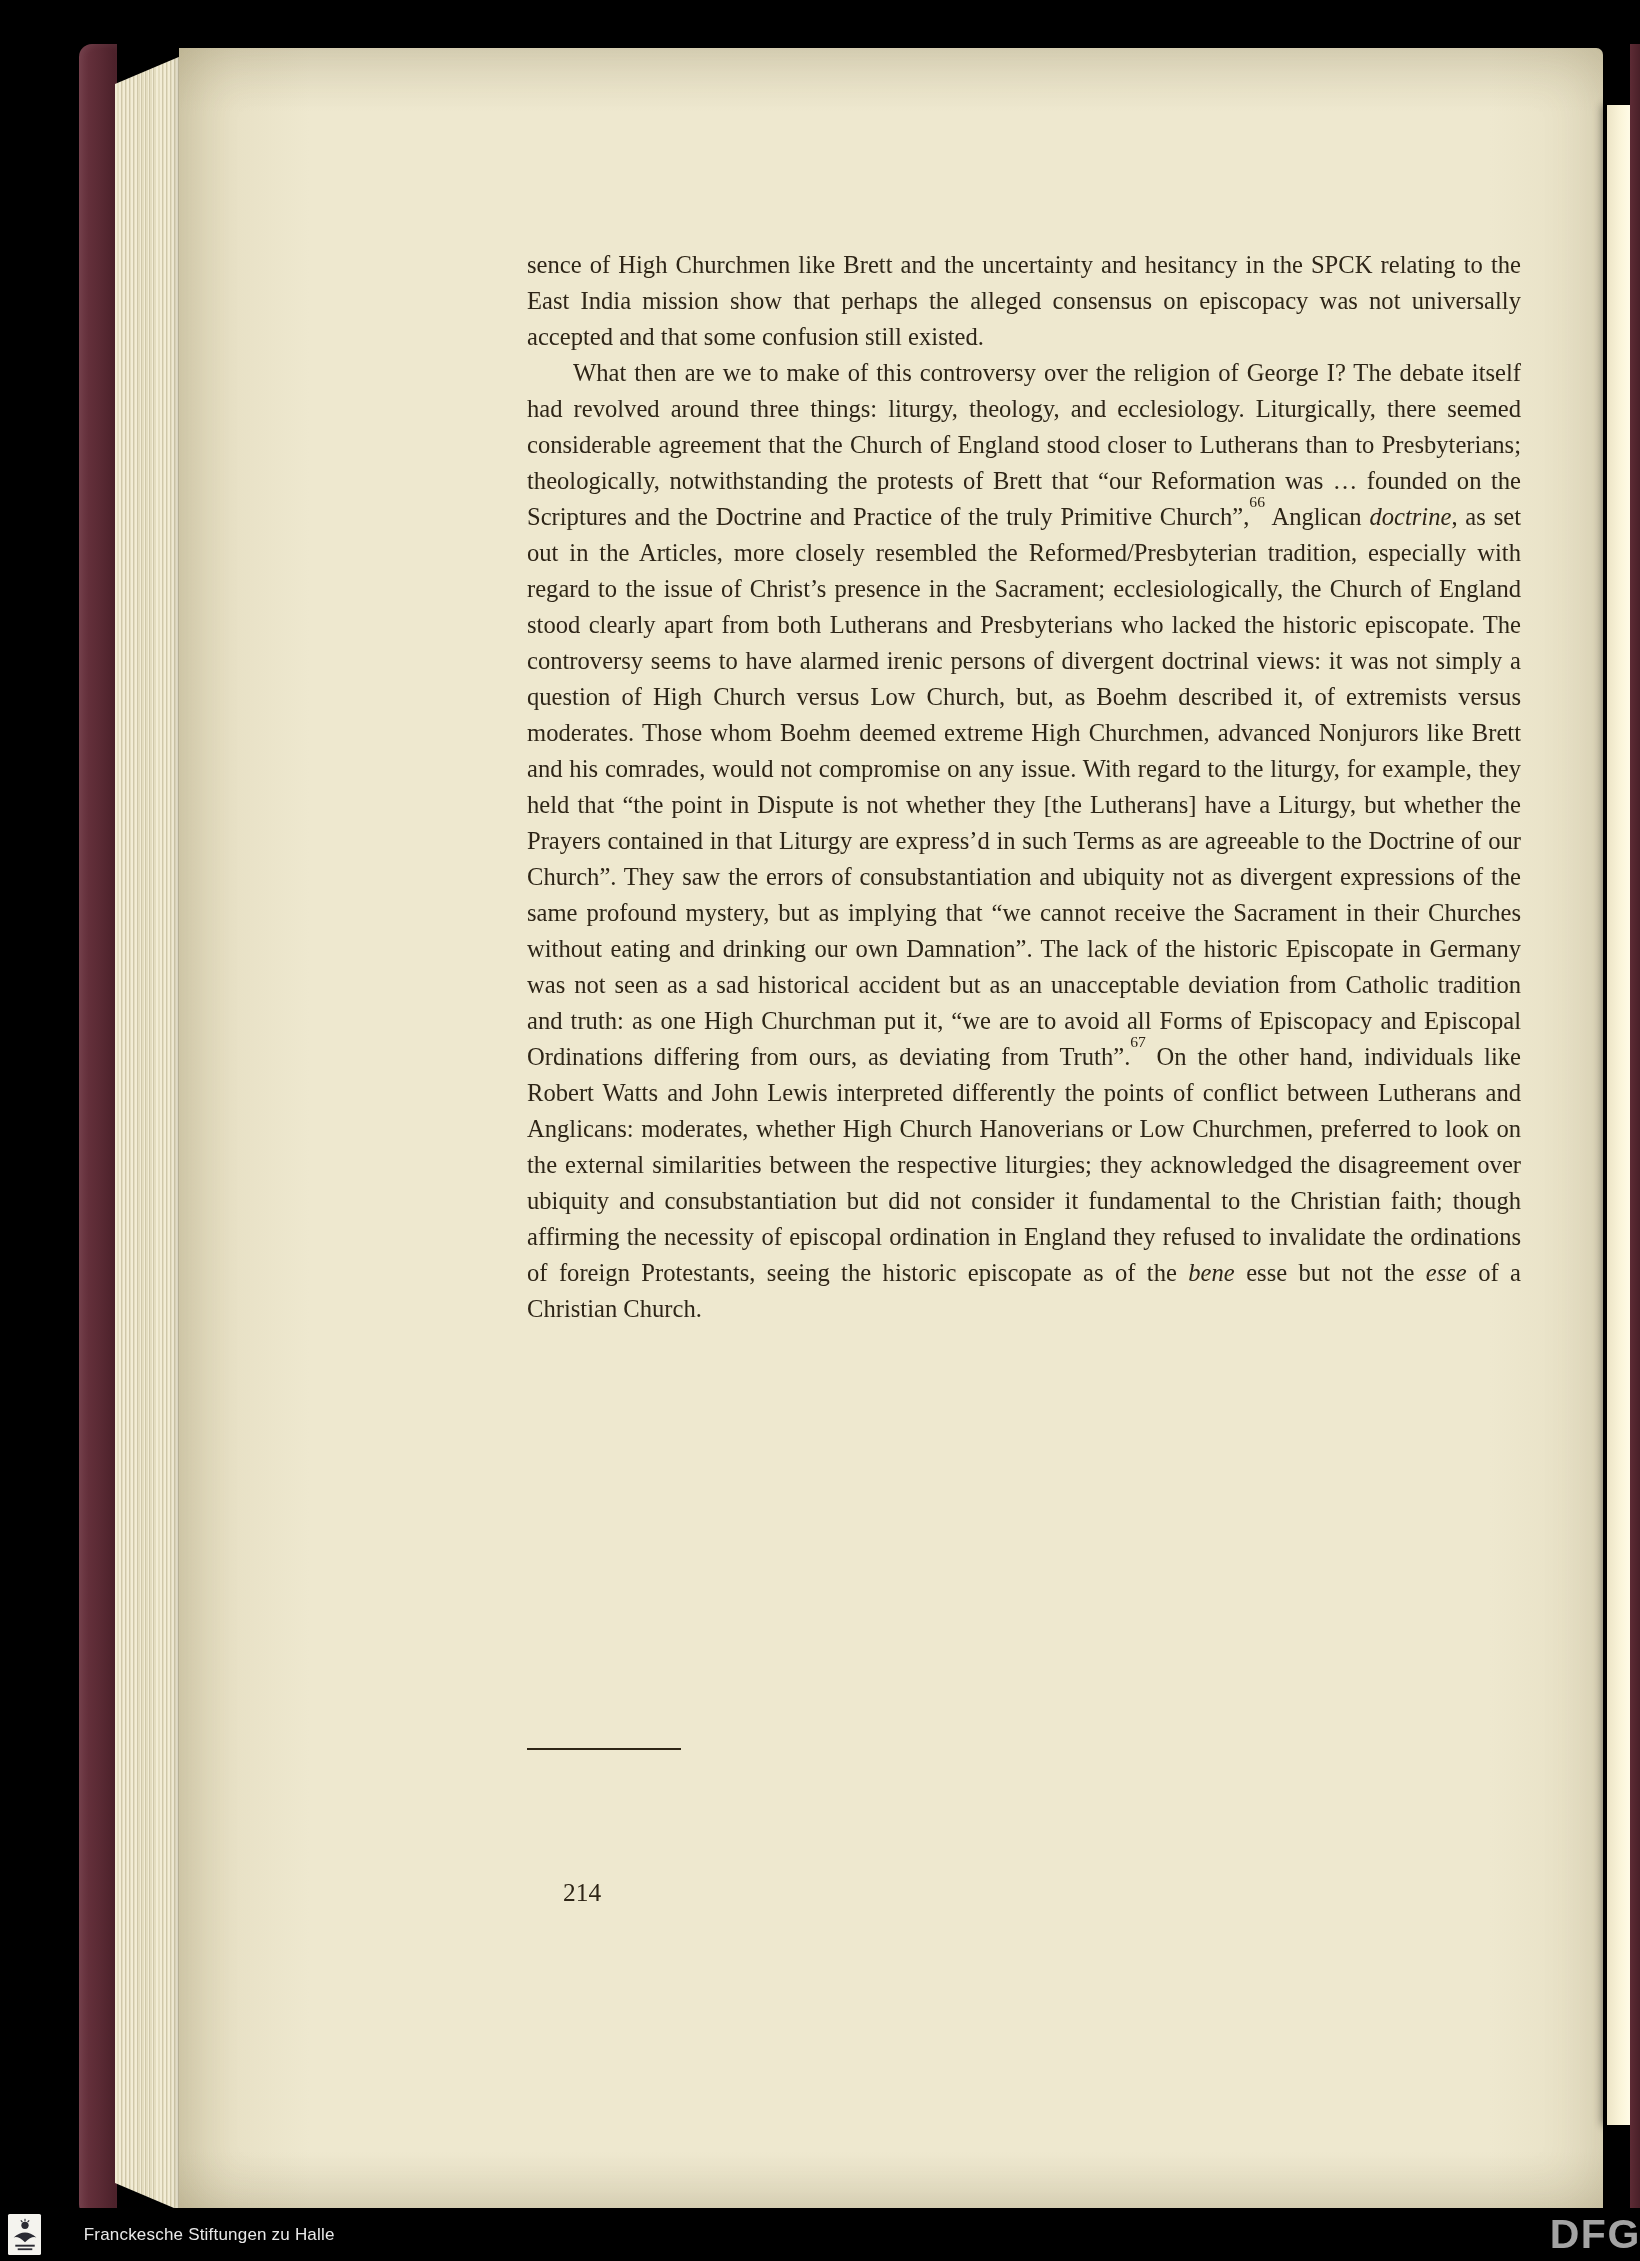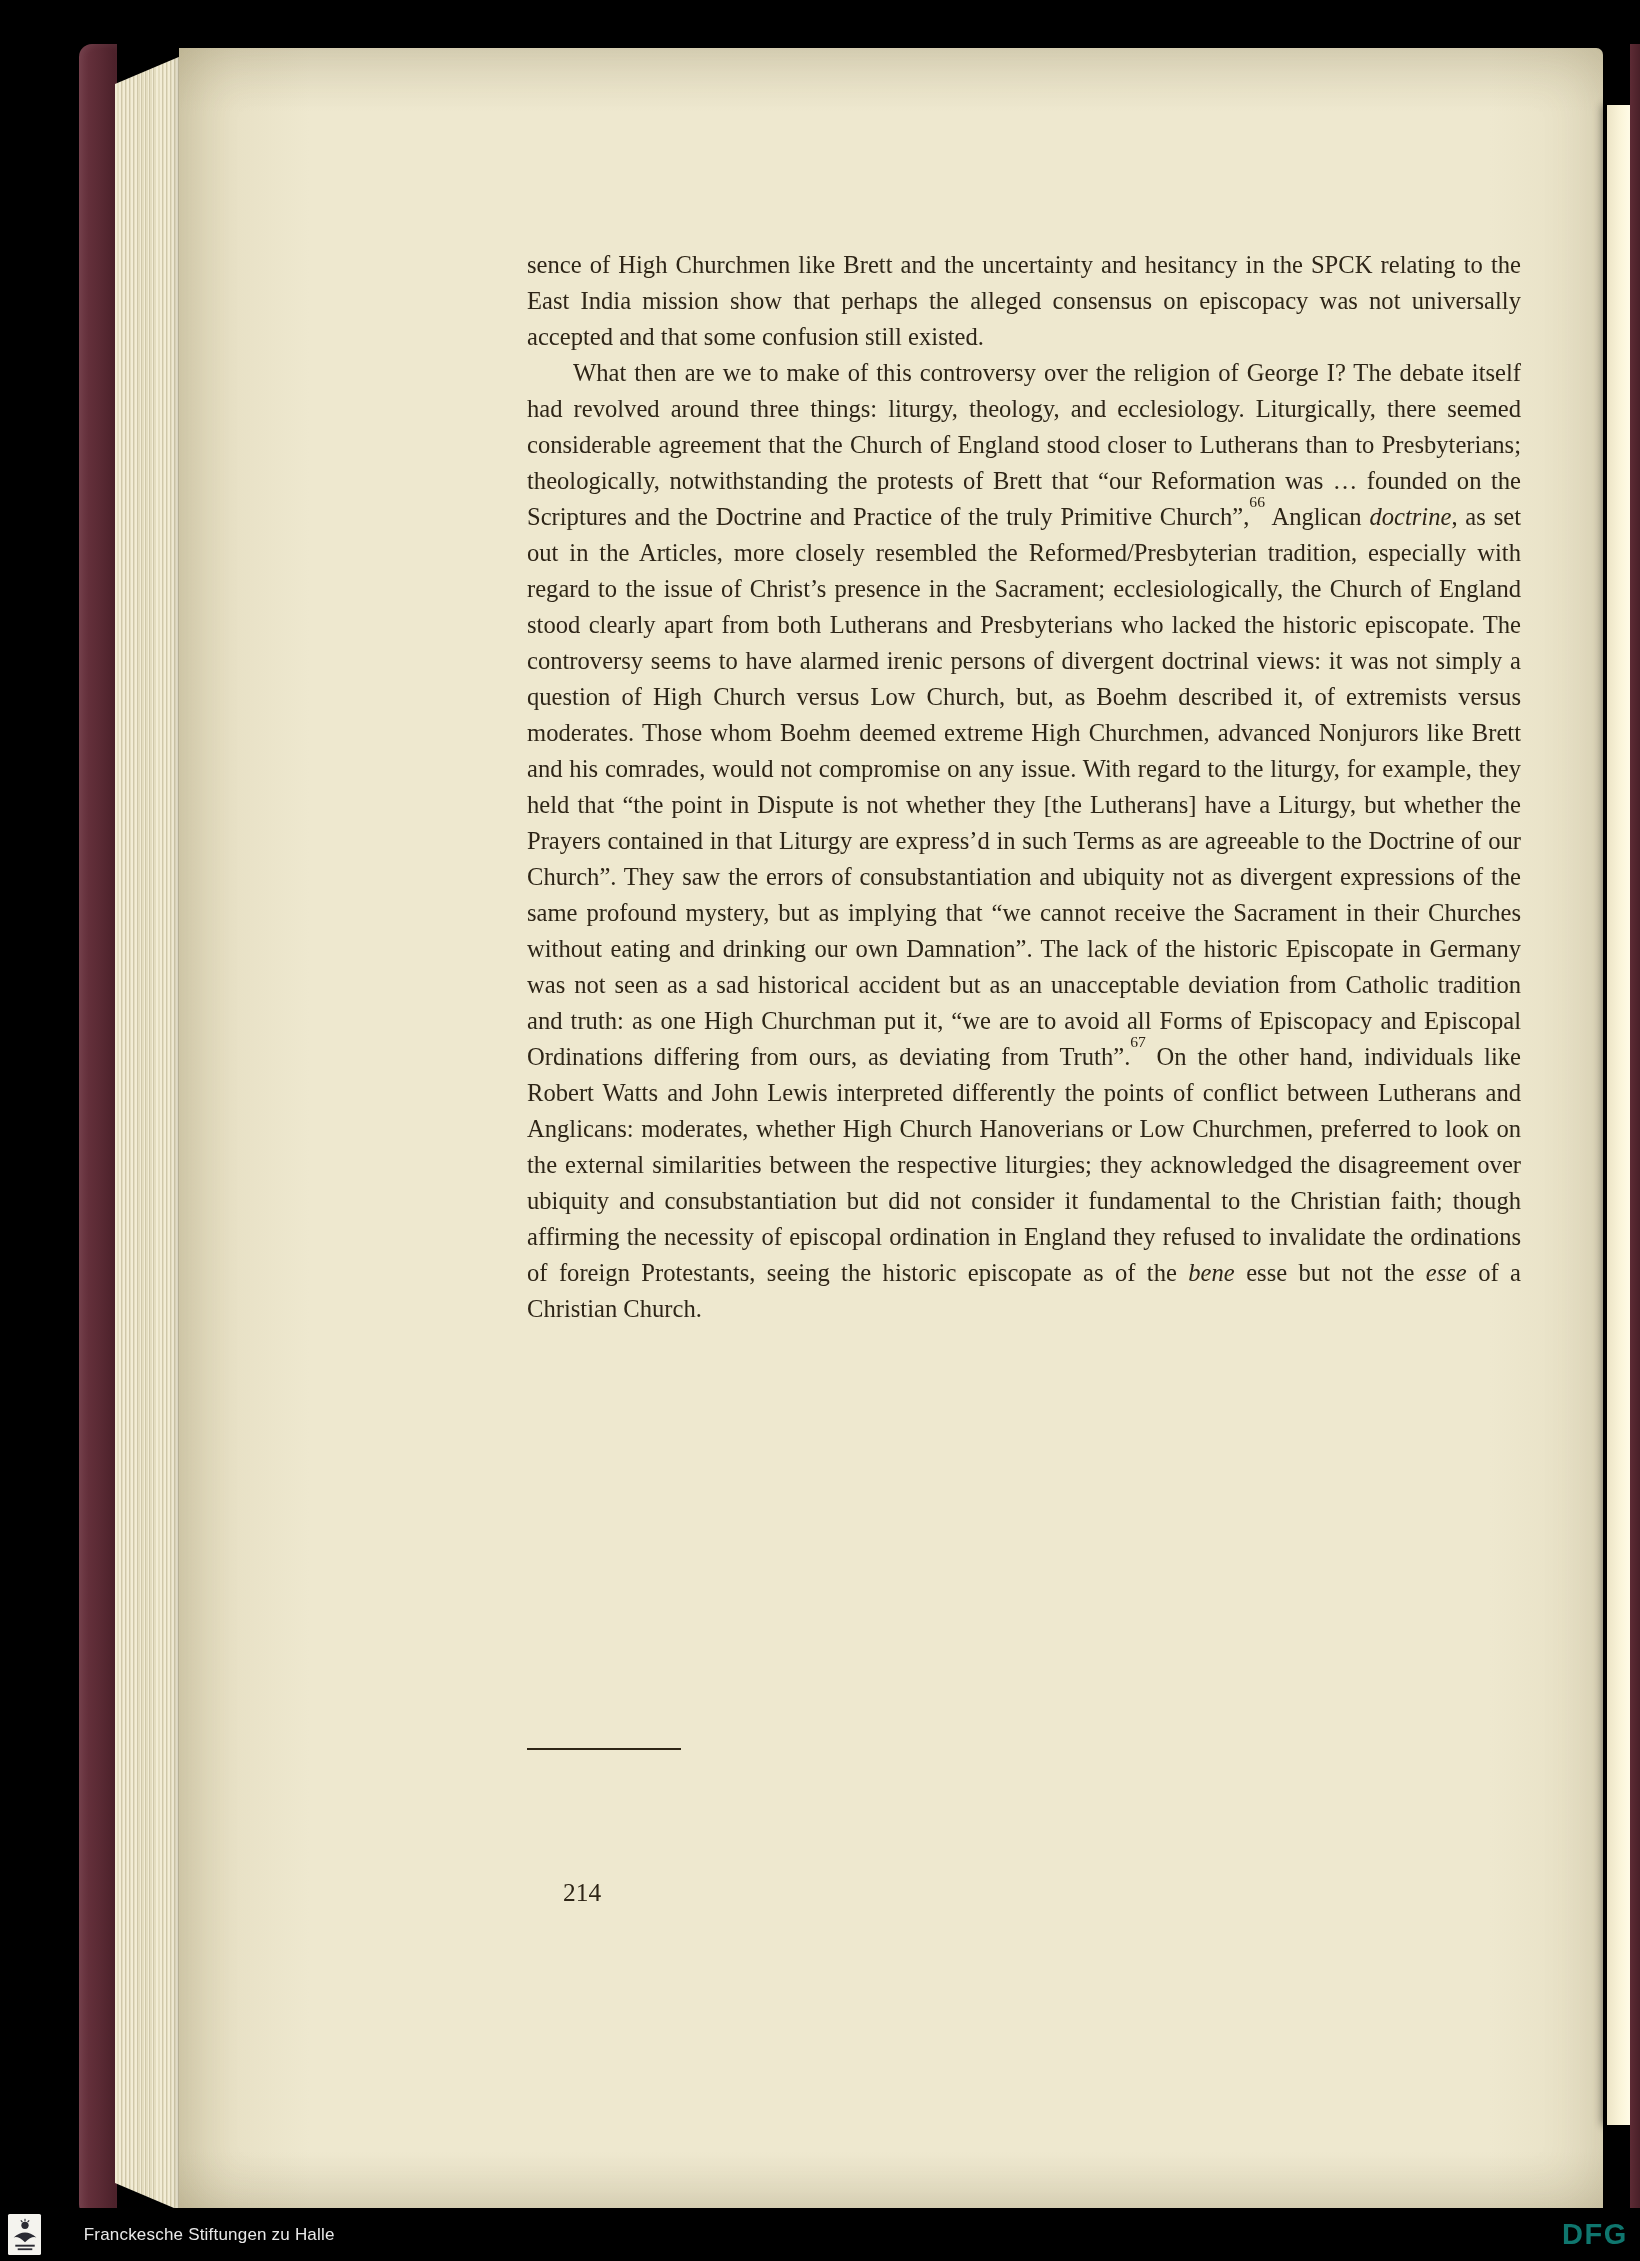--- a/index.html
+++ b/index.html
@@ -123,24 +123,23 @@
     justify-content: center;
   }
   .library-name {
     color: #e9e9e9;
     font-size: 17px;
     margin-left: 11.5px;
     letter-spacing: 0.2px;
   }
   .dfg-logo {
     margin-left: auto;
-    margin-right: 13px;
-    color: #0f766e;
+    color: #a3a3a3;
     font-weight: bold;
-    font-size: 29px;
+    font-size: 41px;
     letter-spacing: 1.6px;
   }
 </style>
 </head>
 <body>
 
 <div class="canvas">
 
   <div class="cover-spine"></div>
   <div class="page-stack"></div>

